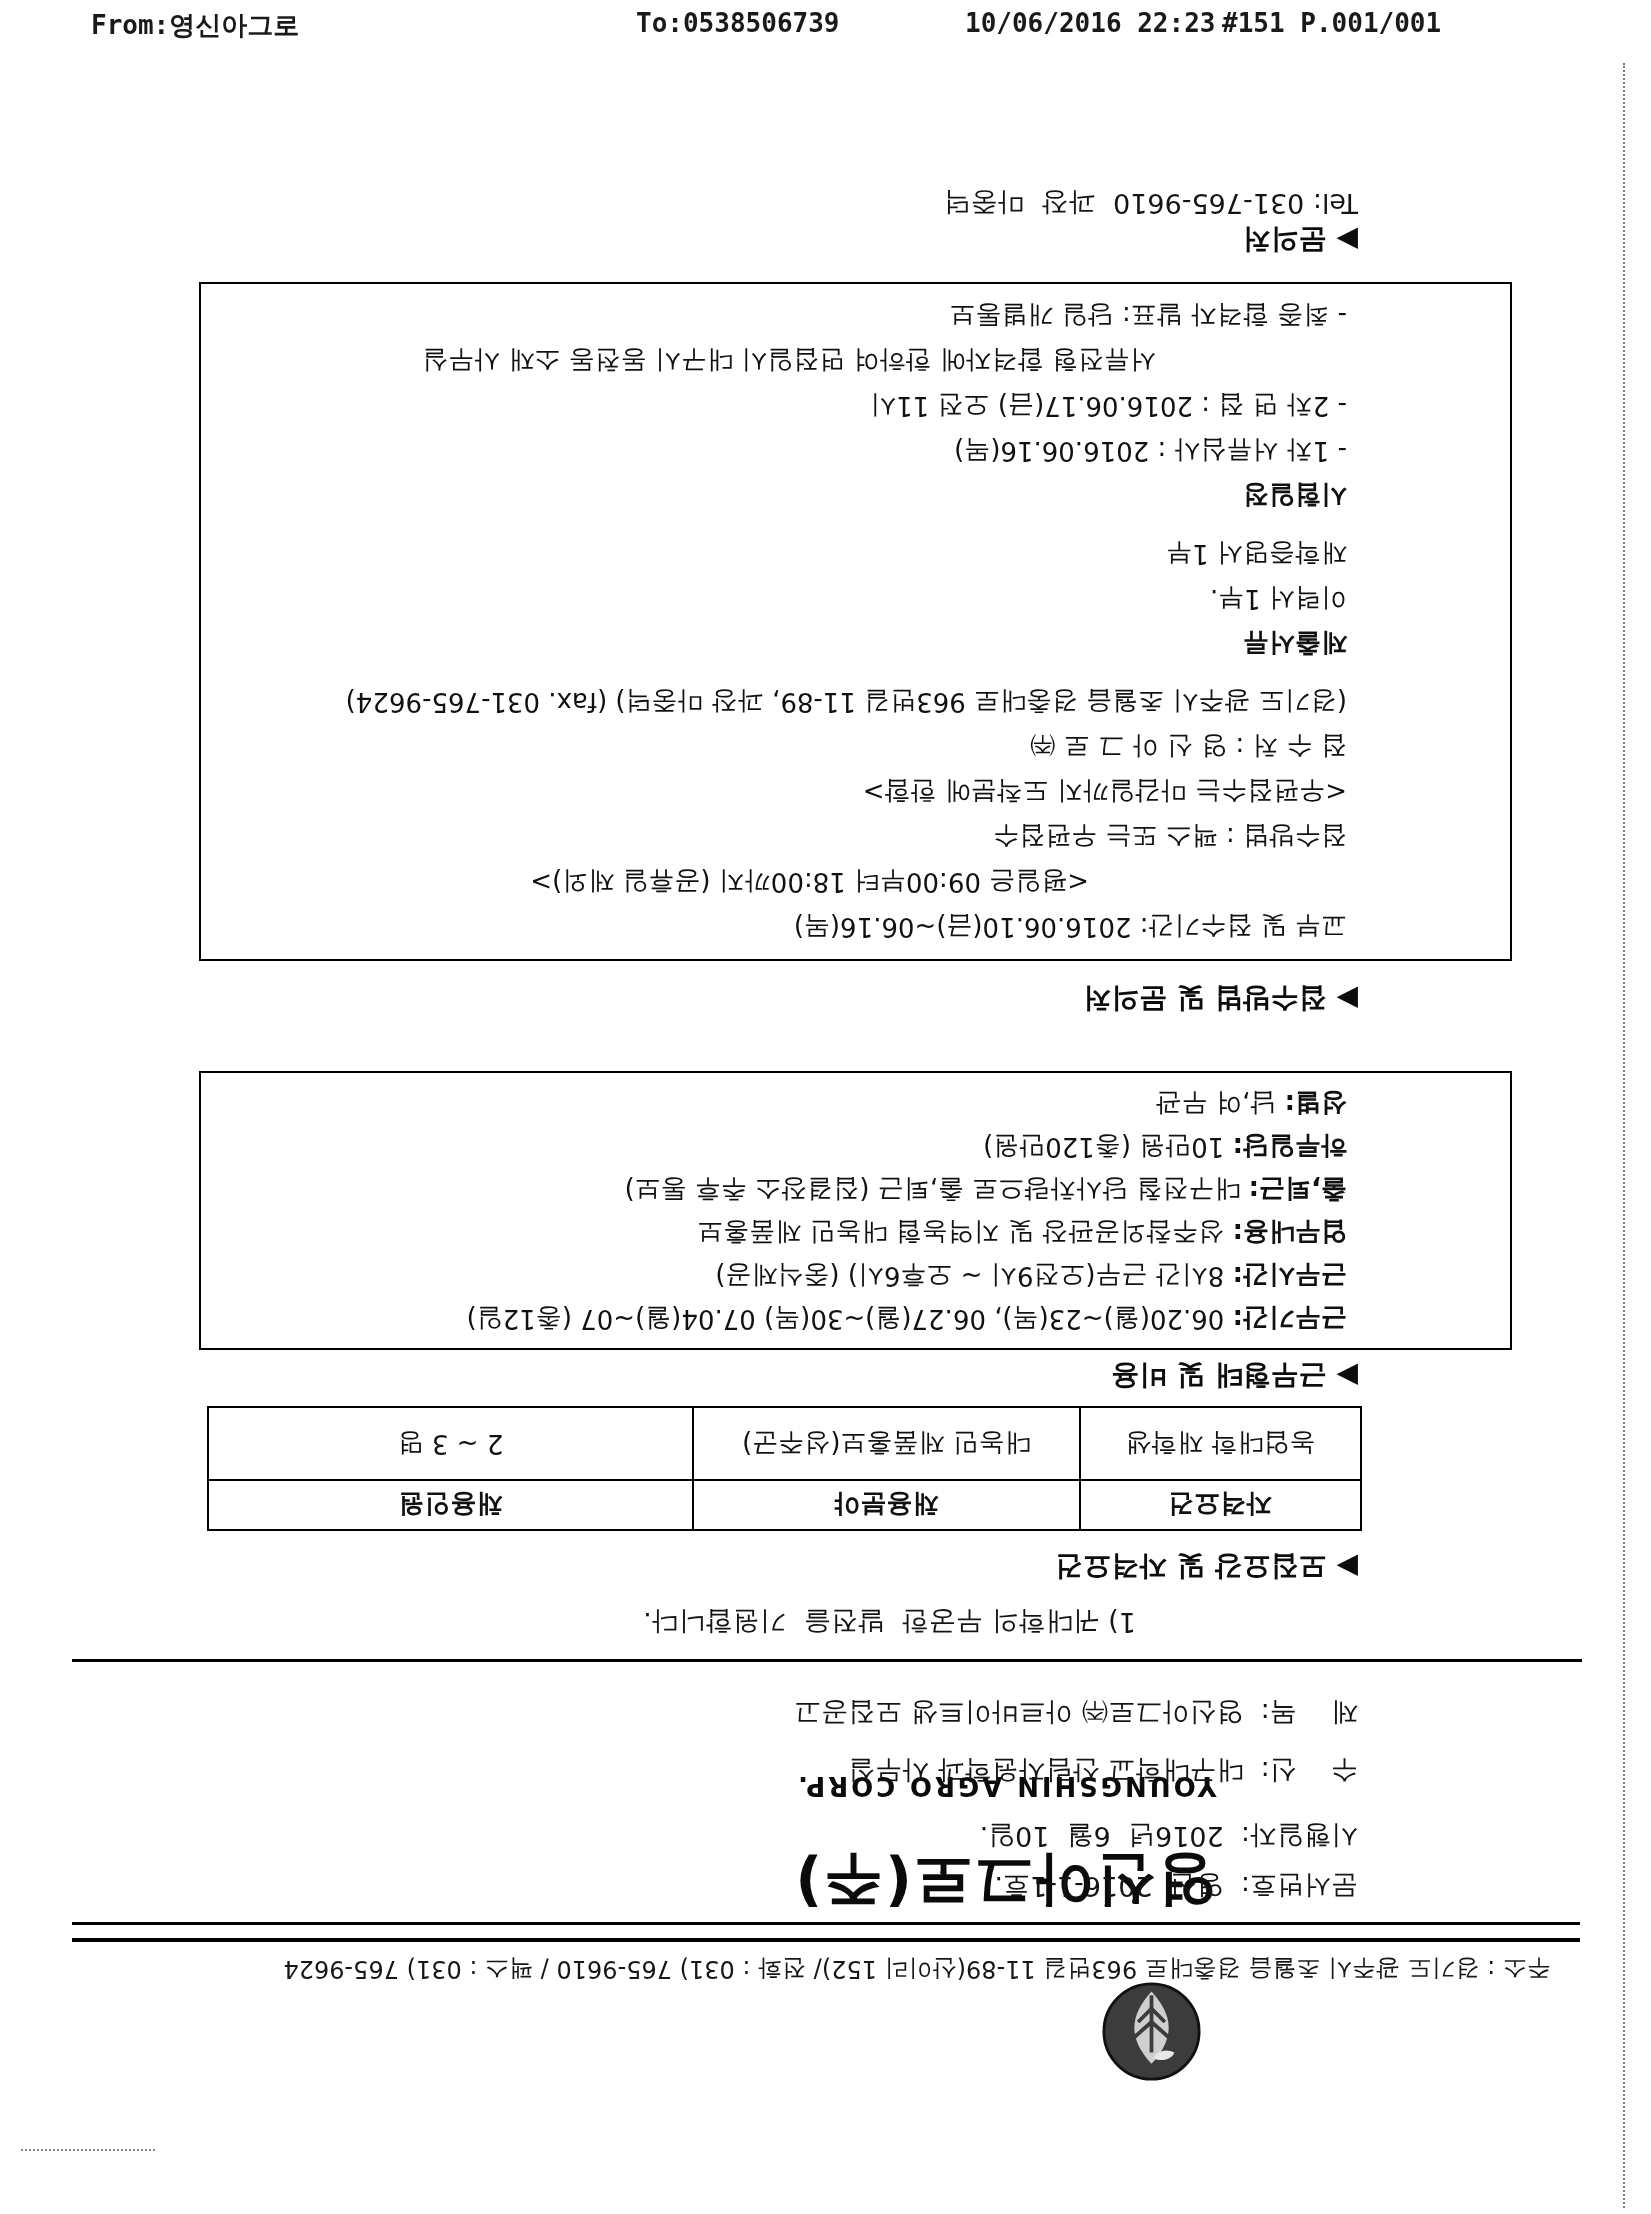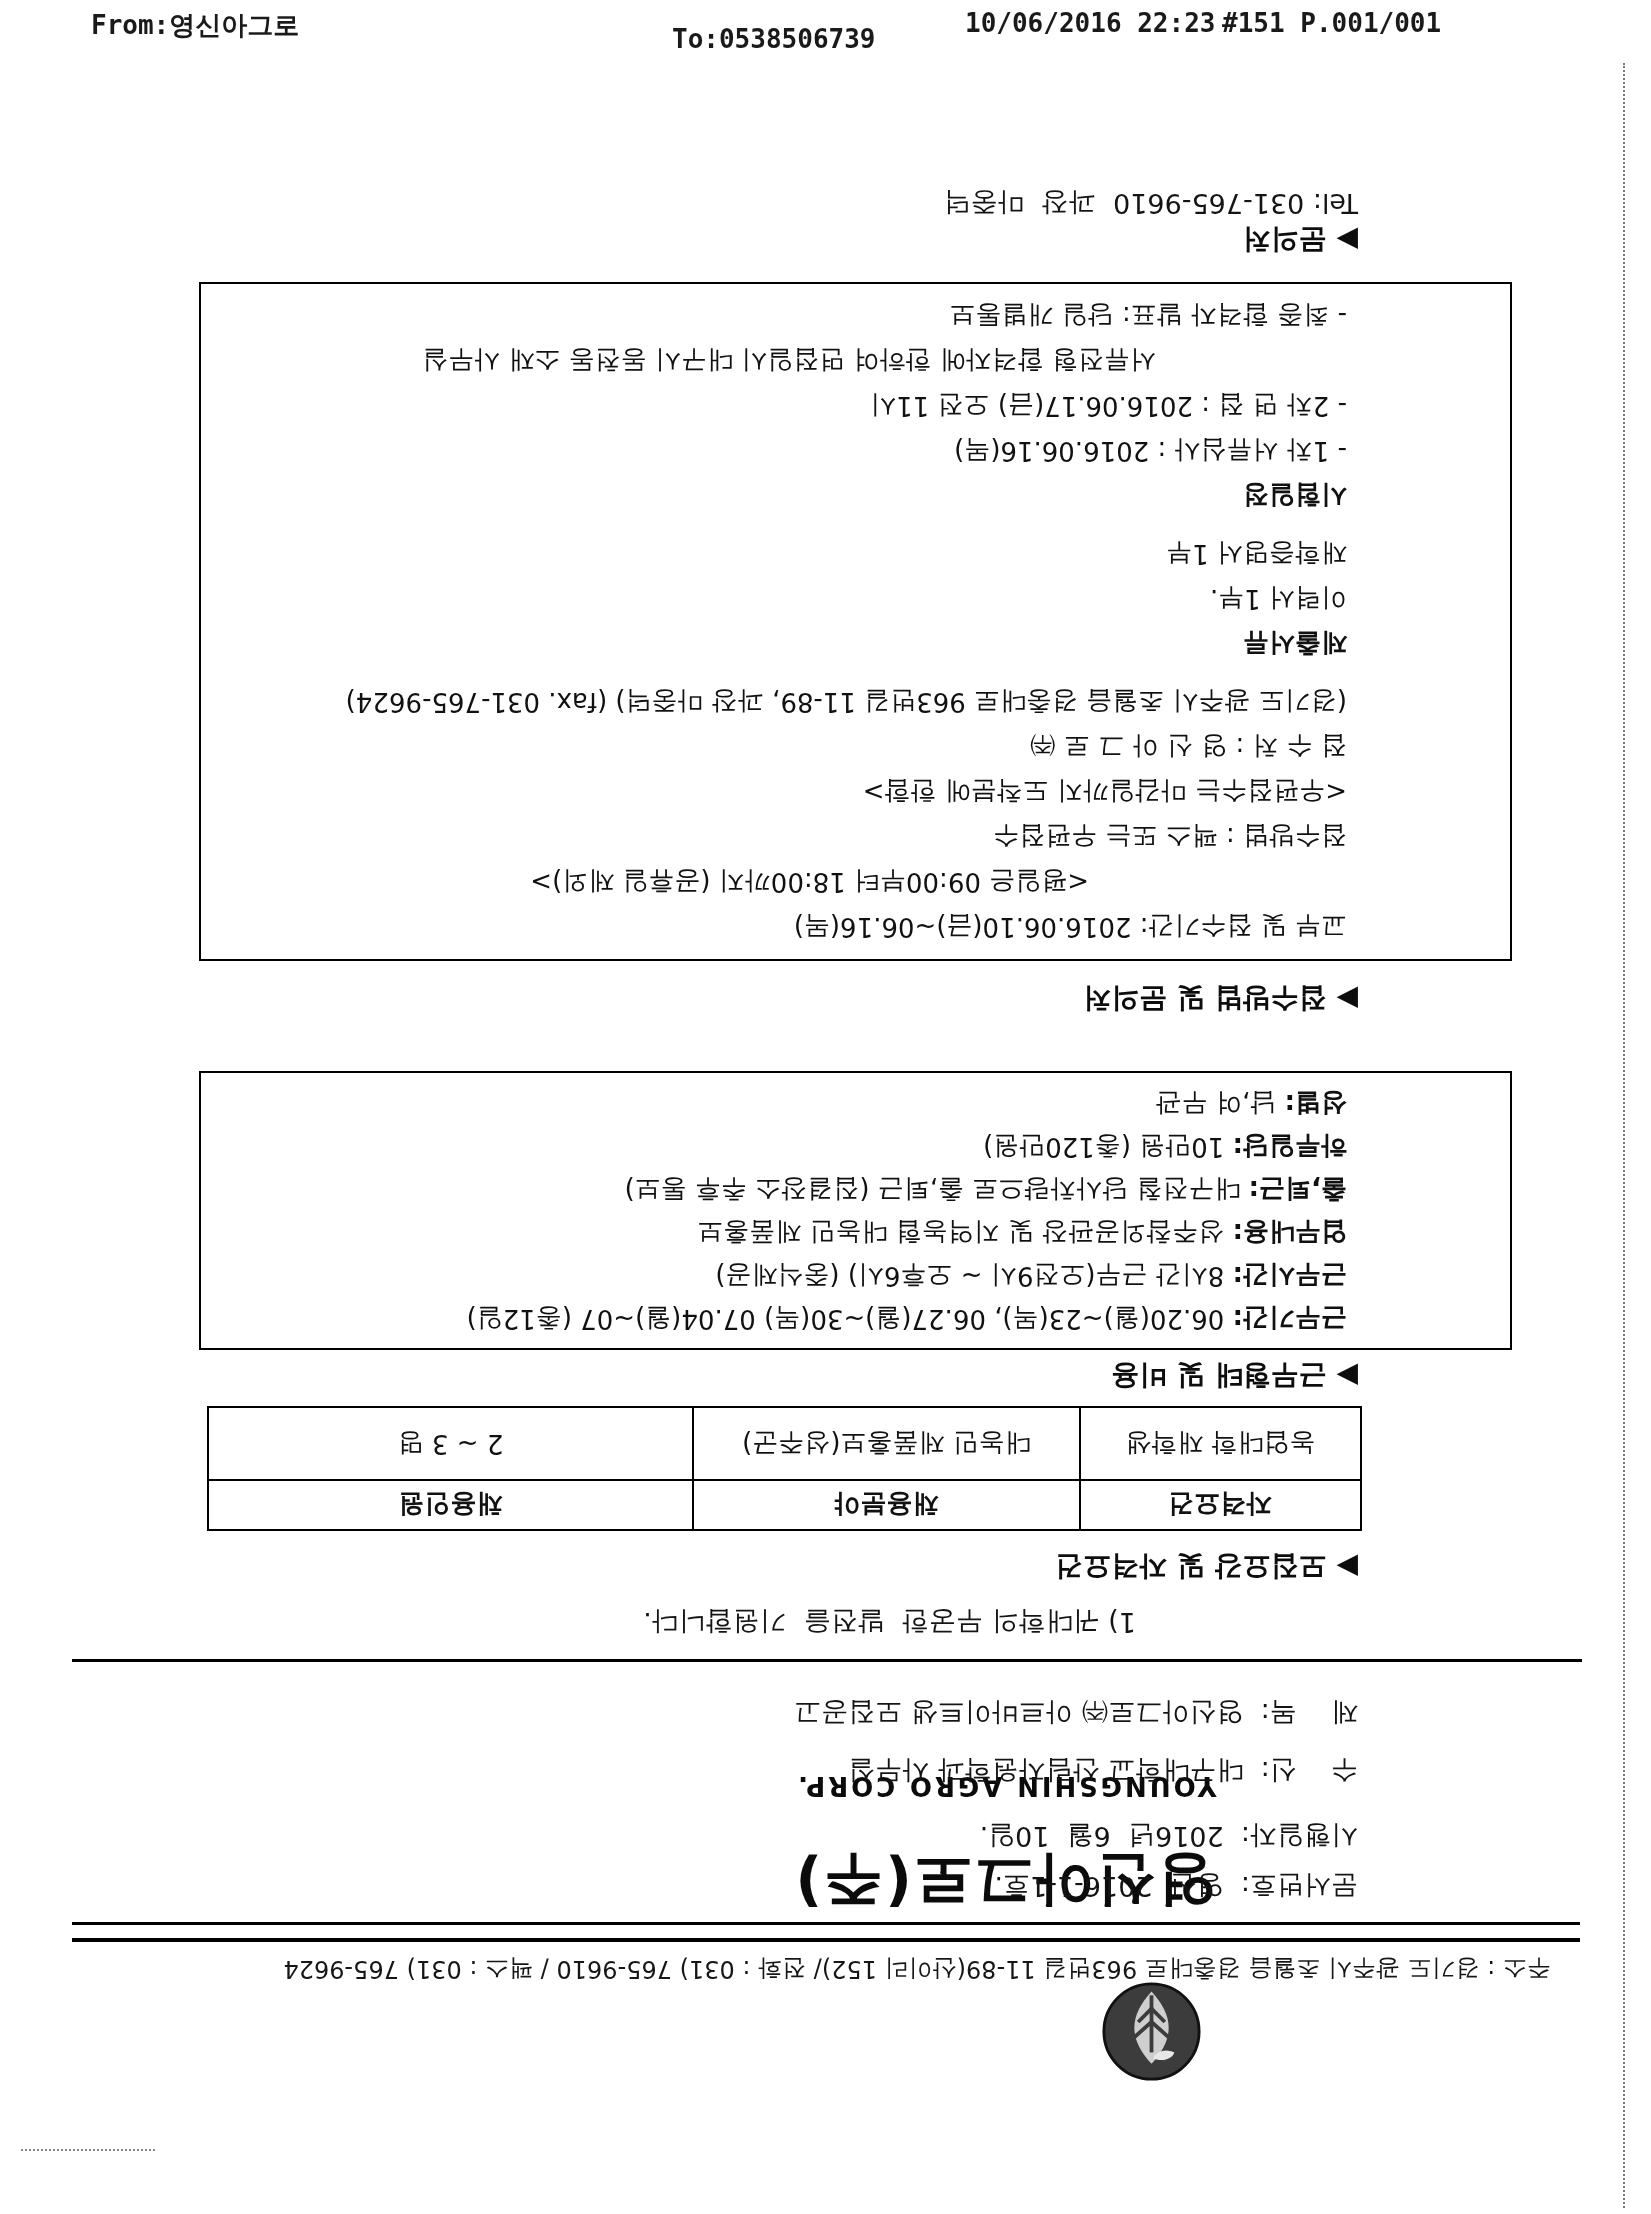--- a/index.html
+++ b/index.html
@@ -3,21 +3,21 @@
 <meta charset="utf-8">
 <style>
   html,body{margin:0;padding:0;background:#ffffff;}
   #page{position:relative;width:1652px;height:2215px;background:#ffffff;overflow:hidden;
         font-family:"DejaVu Sans","Liberation Sans",sans-serif;color:#111;}
   
   .faxbar{position:absolute;top:7.6px;left:0;width:1392px;height:38px;
           font-family:"DejaVu Sans Mono","Liberation Mono",monospace;
           font-weight:bold;font-size:26px;color:#1a1a1a;}
   .faxbar span{position:absolute;top:0;white-space:pre;}
-  .fax-from{left:91px;} .fax-to{left:672px;margin-top:16px;} .fax-dt{left:965px;} .fax-pg{left:1222px;}
+  .fax-from{left:91px;} .fax-to{left:636px;} .fax-dt{left:965px;} .fax-pg{left:1222px;}
   
   #doc{position:absolute;top:0;left:0;width:1652px;height:2215px;
        transform:rotate(180deg);}
   .abs{position:absolute;white-space:pre-wrap;}
   .ln{font-size:27px;line-height:1.15;color:#141414;}
   .bold{font-weight:bold;}
   
   .lh-kr{font-size:59px;font-weight:bold;letter-spacing:1.9px;color:#0b0b0b;}
   .lh-en{font-size:26px;font-weight:bold;letter-spacing:2.9px;margin-top:1.9px;color:#0b0b0b;}
   .addr{font-size:24px;color:#161616;}

